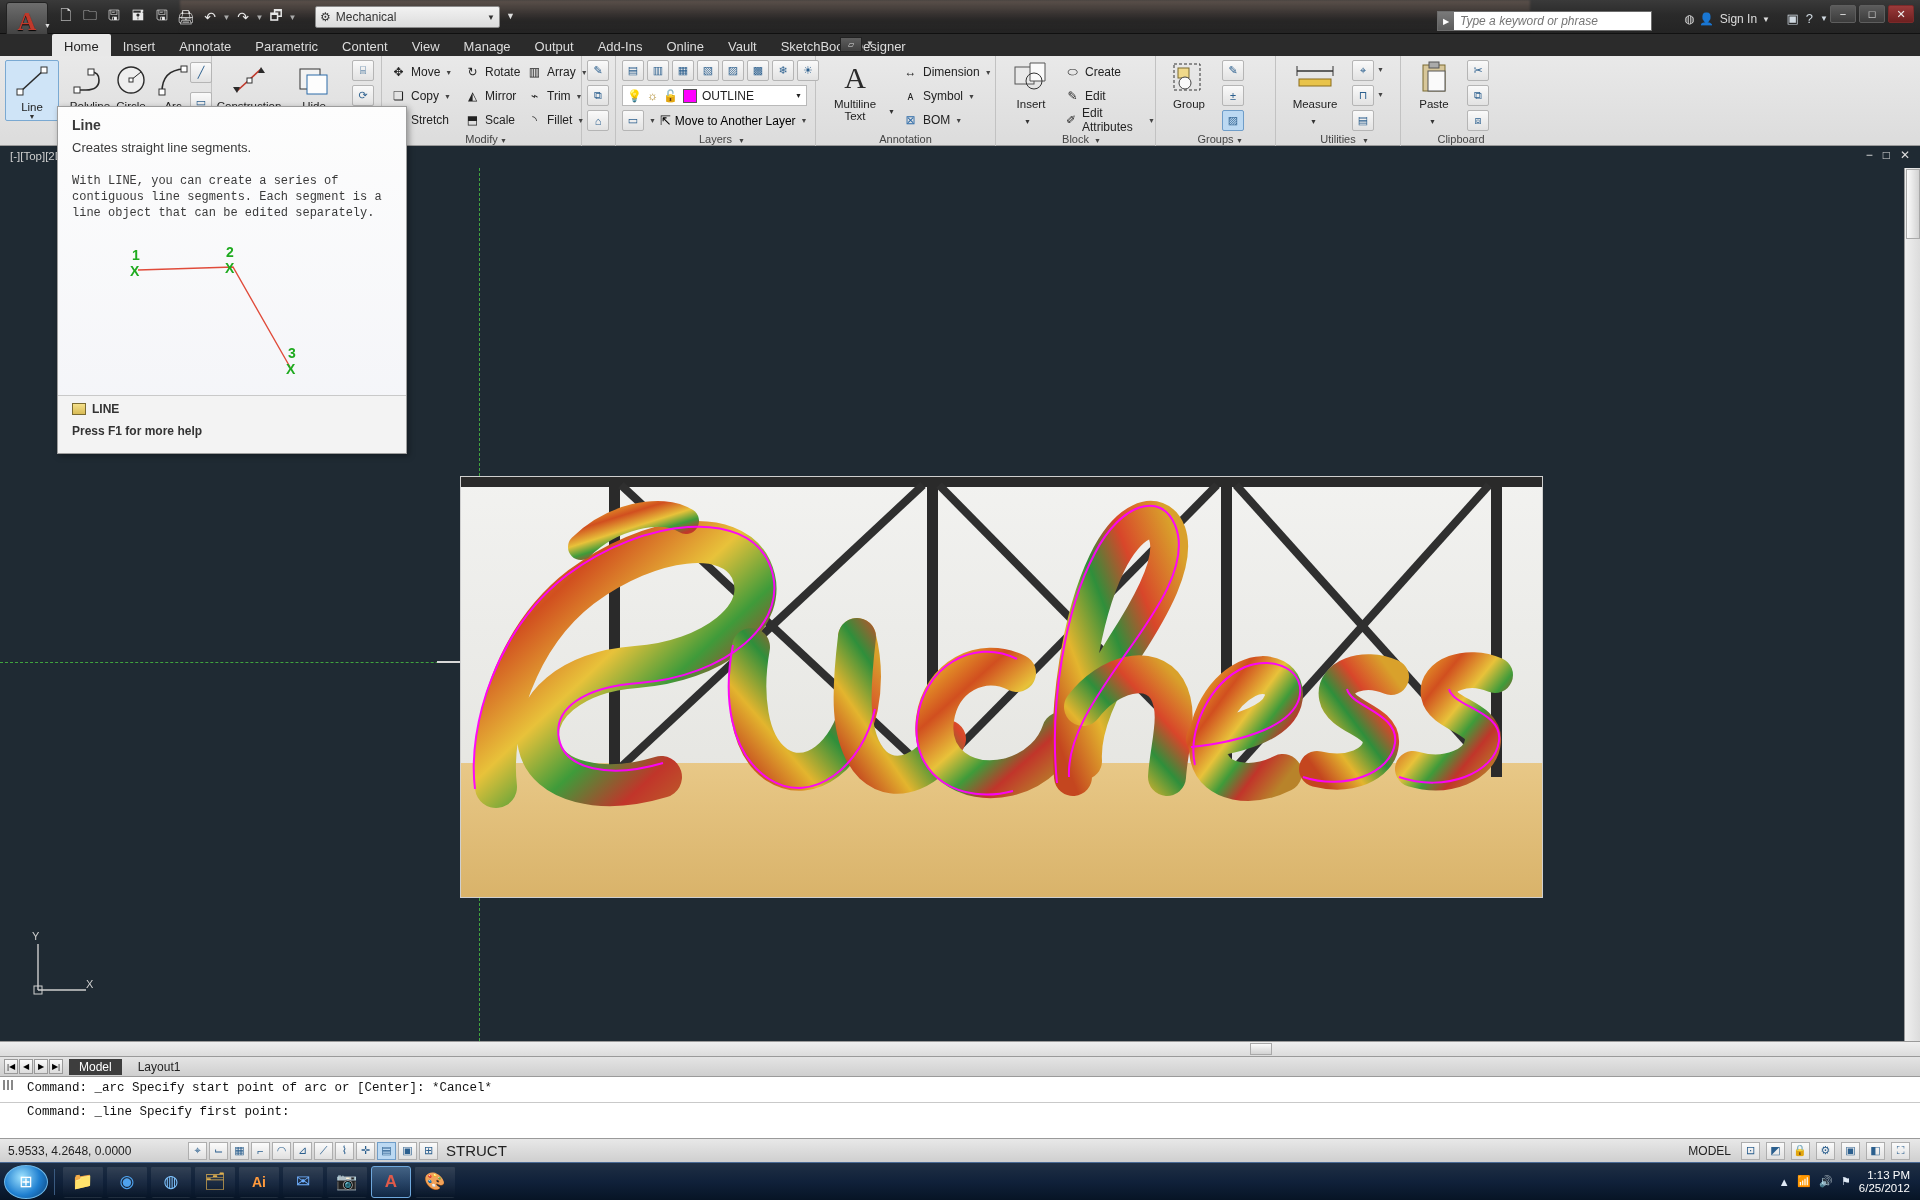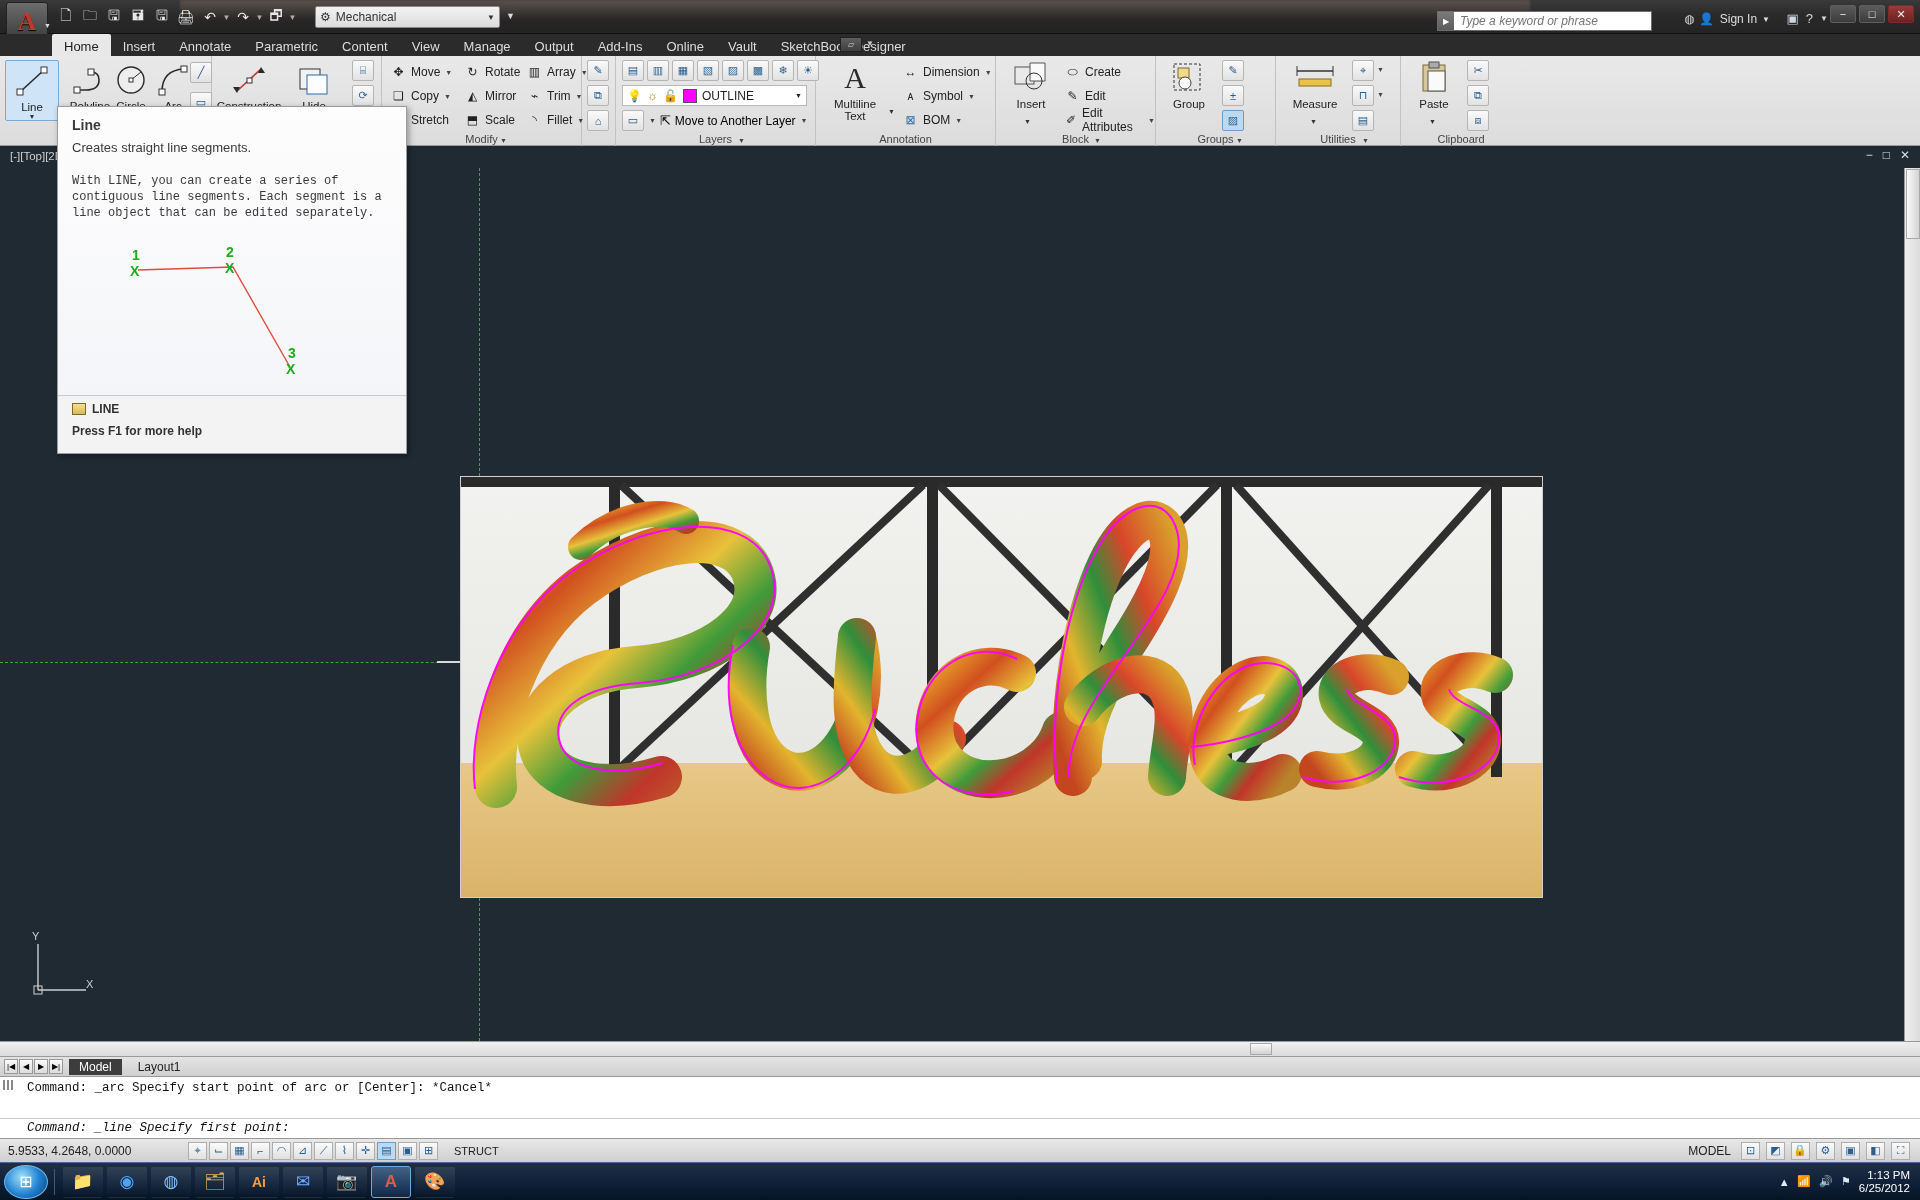--- a/index.html
+++ b/index.html
@@ -206,33 +206,33 @@
 
   
   .cmdline {
     position:absolute; left:0; top:1076px; width:1920px; height:62px;
     background:#fff; border-top:1px solid #9a9a9a;
     font-family:"Liberation Mono", monospace; font-size:12.5px; color:#111;
   }
   .cmd-grip { position:absolute; left:3px; top:3px; width:10px; height:10px;
     background:repeating-linear-gradient(90deg,#888 0 2px,transparent 2px 4px);}
   .cmdrow { position:absolute; left:27px; white-space:pre; }
-  .cmd-input { position:absolute; left:0; bottom:0; width:1920px; height:20px; border-top:1px solid #c9c9c9;font-style:italic;}
+  .cmd-input { position:absolute; left:0; bottom:0; width:1920px; height:36px; border-top:1px solid #c9c9c9;}
 
   
   .status {
     position:absolute; left:0; top:1138px; width:1920px; height:24px;
     background:linear-gradient(180deg,#e8e8e8,#cfcfcf); border-top:1px solid #9a9a9a;
     display:flex; align-items:center;
   }
   .coords { margin-left:8px; font-size:12px; color:#222; width:180px;}
   .sbtn { width:19px;height:18px;border:1px solid #aeaeae;background:linear-gradient(180deg,#fbfbfb,#e0e0e0);margin-right:2px;
           display:flex;align-items:center;justify-content:center;font-size:11px;color:#2b5f8e;}
   .sbtn.on { background:#bcd9f2; border-color:#6f9dc8;}
-  .struct { margin-left:14px; font-size:11px; color:#222;}
+  .struct { margin-left:6px; font-size:15px; color:#222;}
   .status-right { margin-left:auto; display:flex; align-items:center; gap:4px; margin-right:8px;}
   .modelbtn { font-size:12px; color:#222; padding:0 6px;}
 
   
   .taskbar {
     position:absolute; left:0; top:1162px; width:1920px; height:38px;
     background:linear-gradient(180deg,#1f2f44 0%, #10213a 50%, #071425 100%);
     border-top:1px solid #4a6a95; display:flex; align-items:center;
   }
   .startorb {

